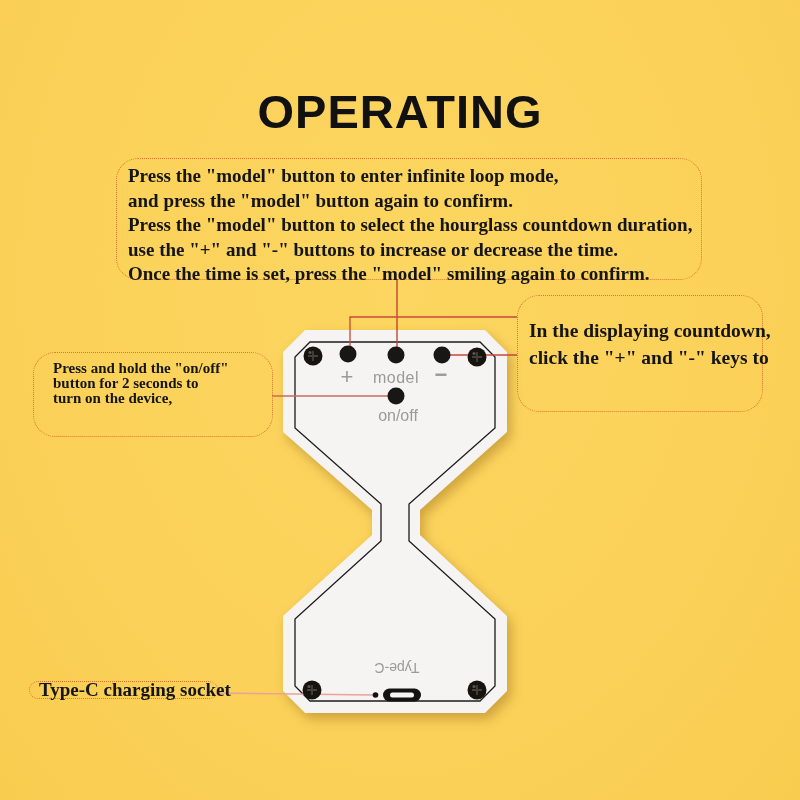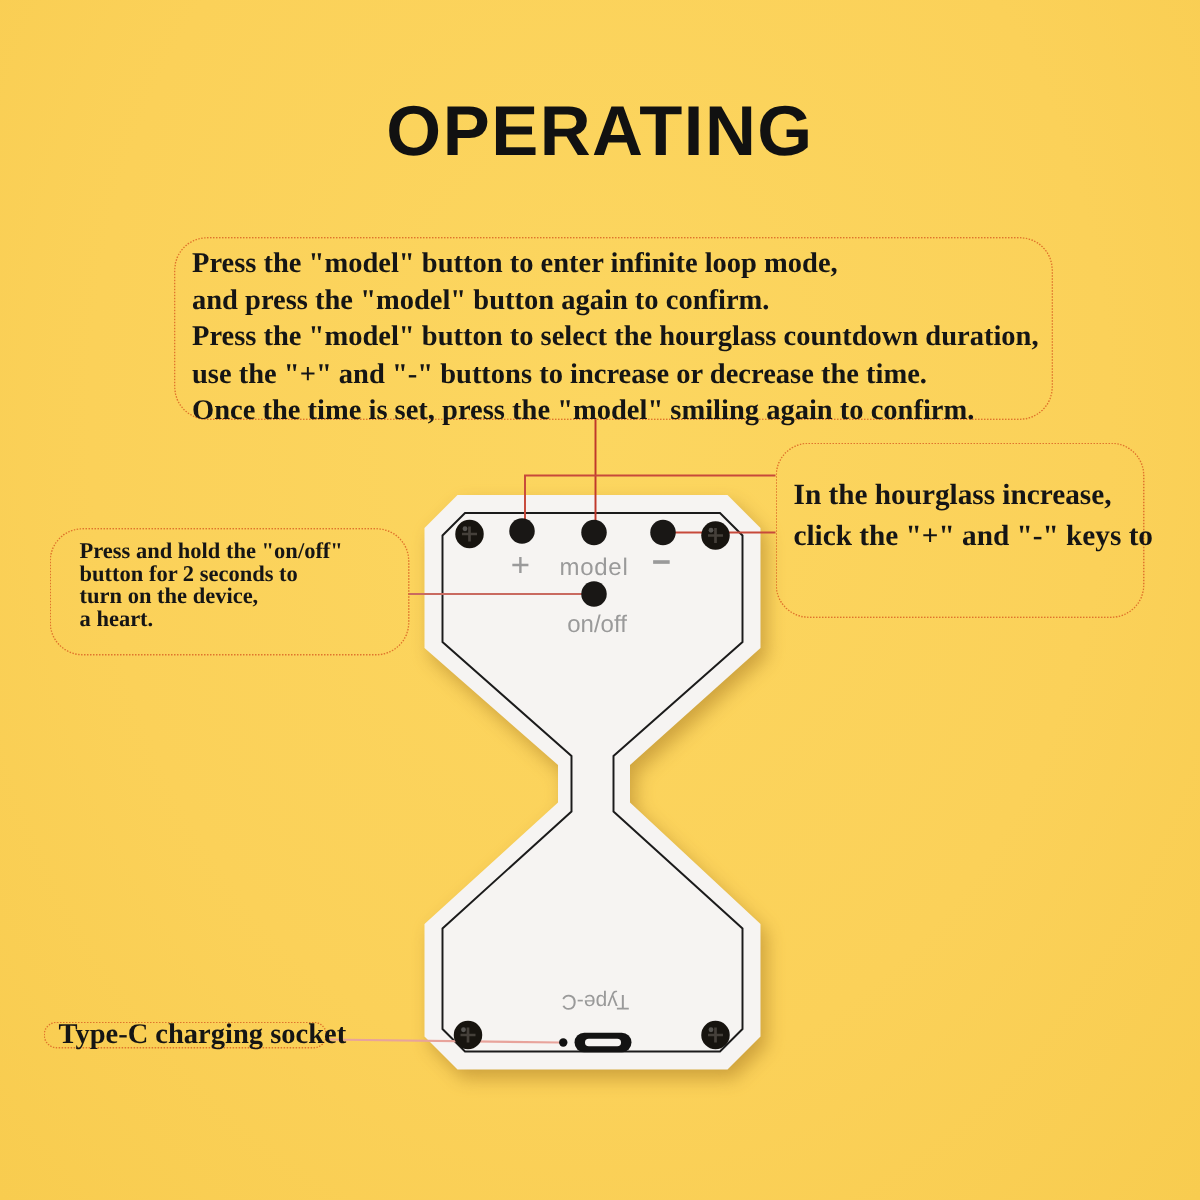--- a/index.html
+++ b/index.html
@@ -3,21 +3,21 @@
 <meta charset="utf-8">
 <style>
   html,body{margin:0;padding:0;}
   .canvas{
     position:relative;width:800px;height:800px;overflow:hidden;
     background:radial-gradient(ellipse at 50% 35%, #FCD660 0%, #FBD159 60%, #F8CC4F 100%);
     font-family:"Liberation Serif", serif;color:#151515;
   }
   .abs{position:absolute;}
   .title{
-    left:0;top:59px;width:800px;text-align:center;
+    left:0;top:84px;width:800px;text-align:center;
     font-family:"Liberation Sans", sans-serif;font-weight:bold;
     font-size:47px;letter-spacing:1px;color:#111;
   }
   .callout-box{
     border:1.5px dotted #E0742C;border-radius:22px;box-sizing:border-box;
     overflow:visible;
   }
   .main-box{left:116px;top:158px;width:586px;height:122px;padding:5px 6px 0 11px;
     font-size:19px;font-weight:bold;}
   .main-box .ln{line-height:24.5px;white-space:nowrap;}
@@ -91,26 +91,25 @@
 
   <div class="abs callout-box main-box">
     <div class="ln">Press the "model" button to enter infinite loop mode,</div>
     <div class="ln">and press the "model" button again to confirm.</div>
     <div class="ln">Press the "model" button to select the hourglass countdown duration,</div>
     <div class="ln">use the "+" and "-" buttons to increase or decrease the time.</div>
     <div class="ln">Once the time is set, press the "model" smiling again to confirm.</div>
   </div>
 
   <div class="abs callout-box right-box">
-    <div class="ln">In the hourglass increase,</div>
+    <div class="ln">In the displaying countdown,</div>
     <div class="ln">click the "+" and "-" keys to</div>
   </div>
 
   <div class="abs callout-box left-box">
     <div class="ln">Press and hold the "on/off"</div>
     <div class="ln">button for 2 seconds to</div>
     <div class="ln">turn on the device,</div>
-    <div class="ln">a heart.</div>
   </div>
 
   <div class="abs callout-box typec-label">Type-C charging socket</div>
 
 </div>
 
 </body></html>

